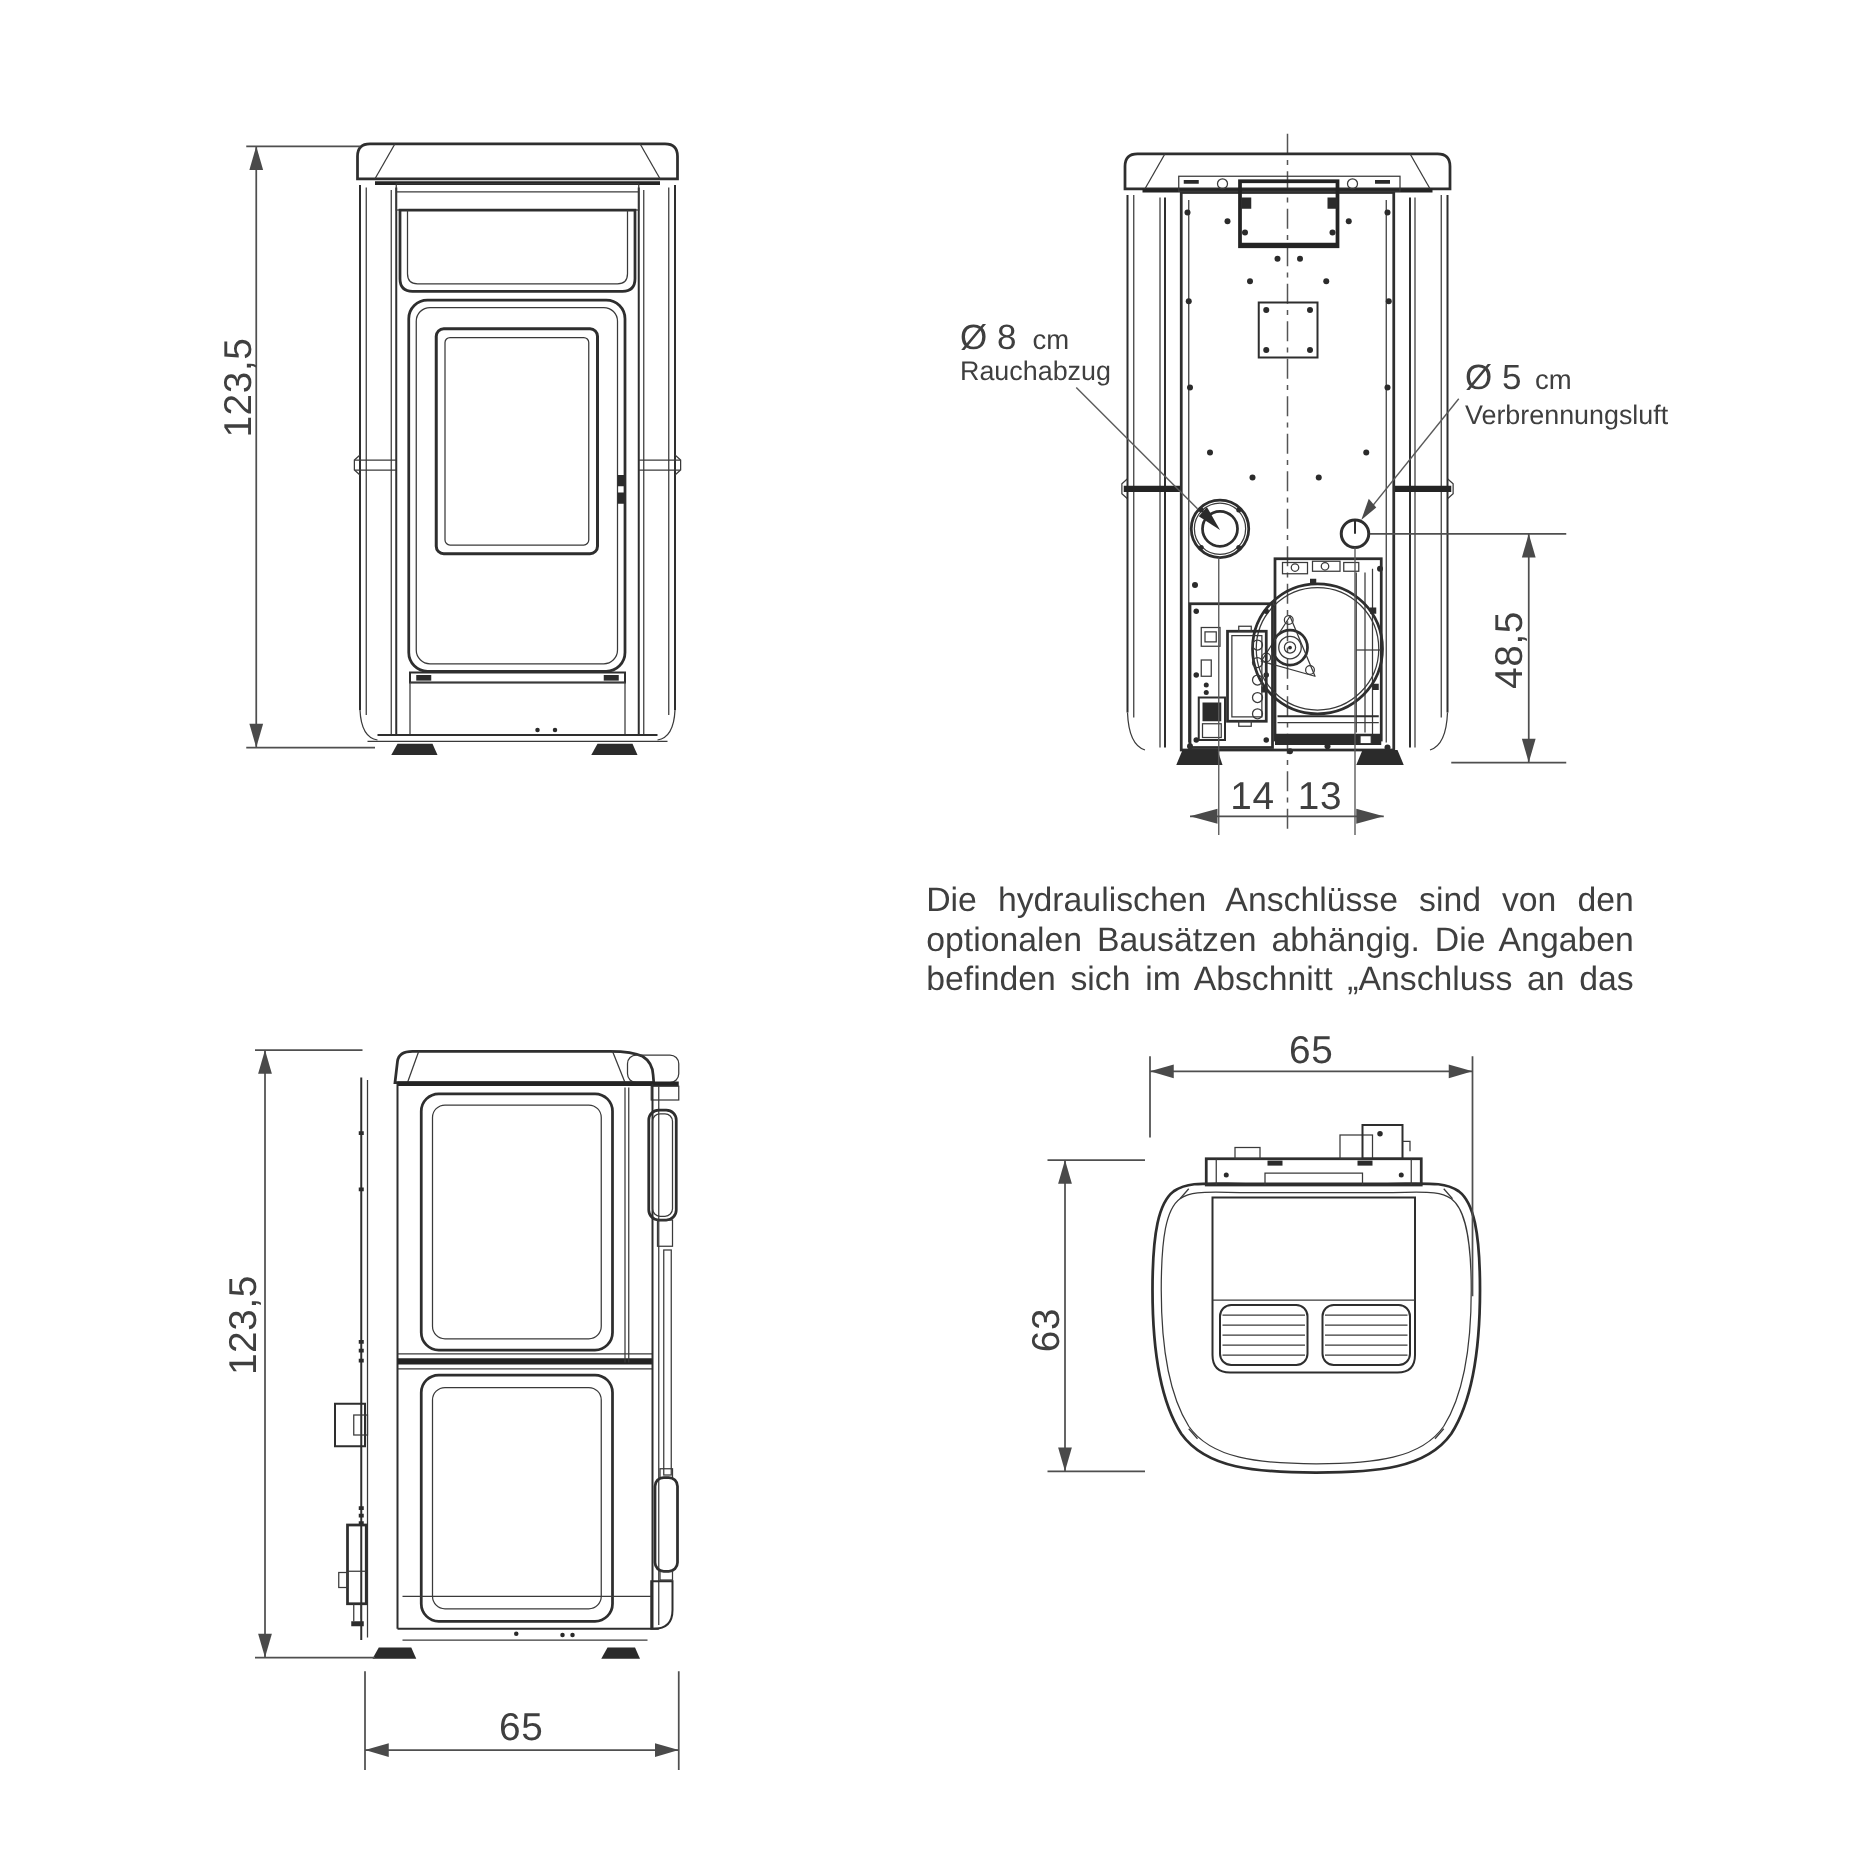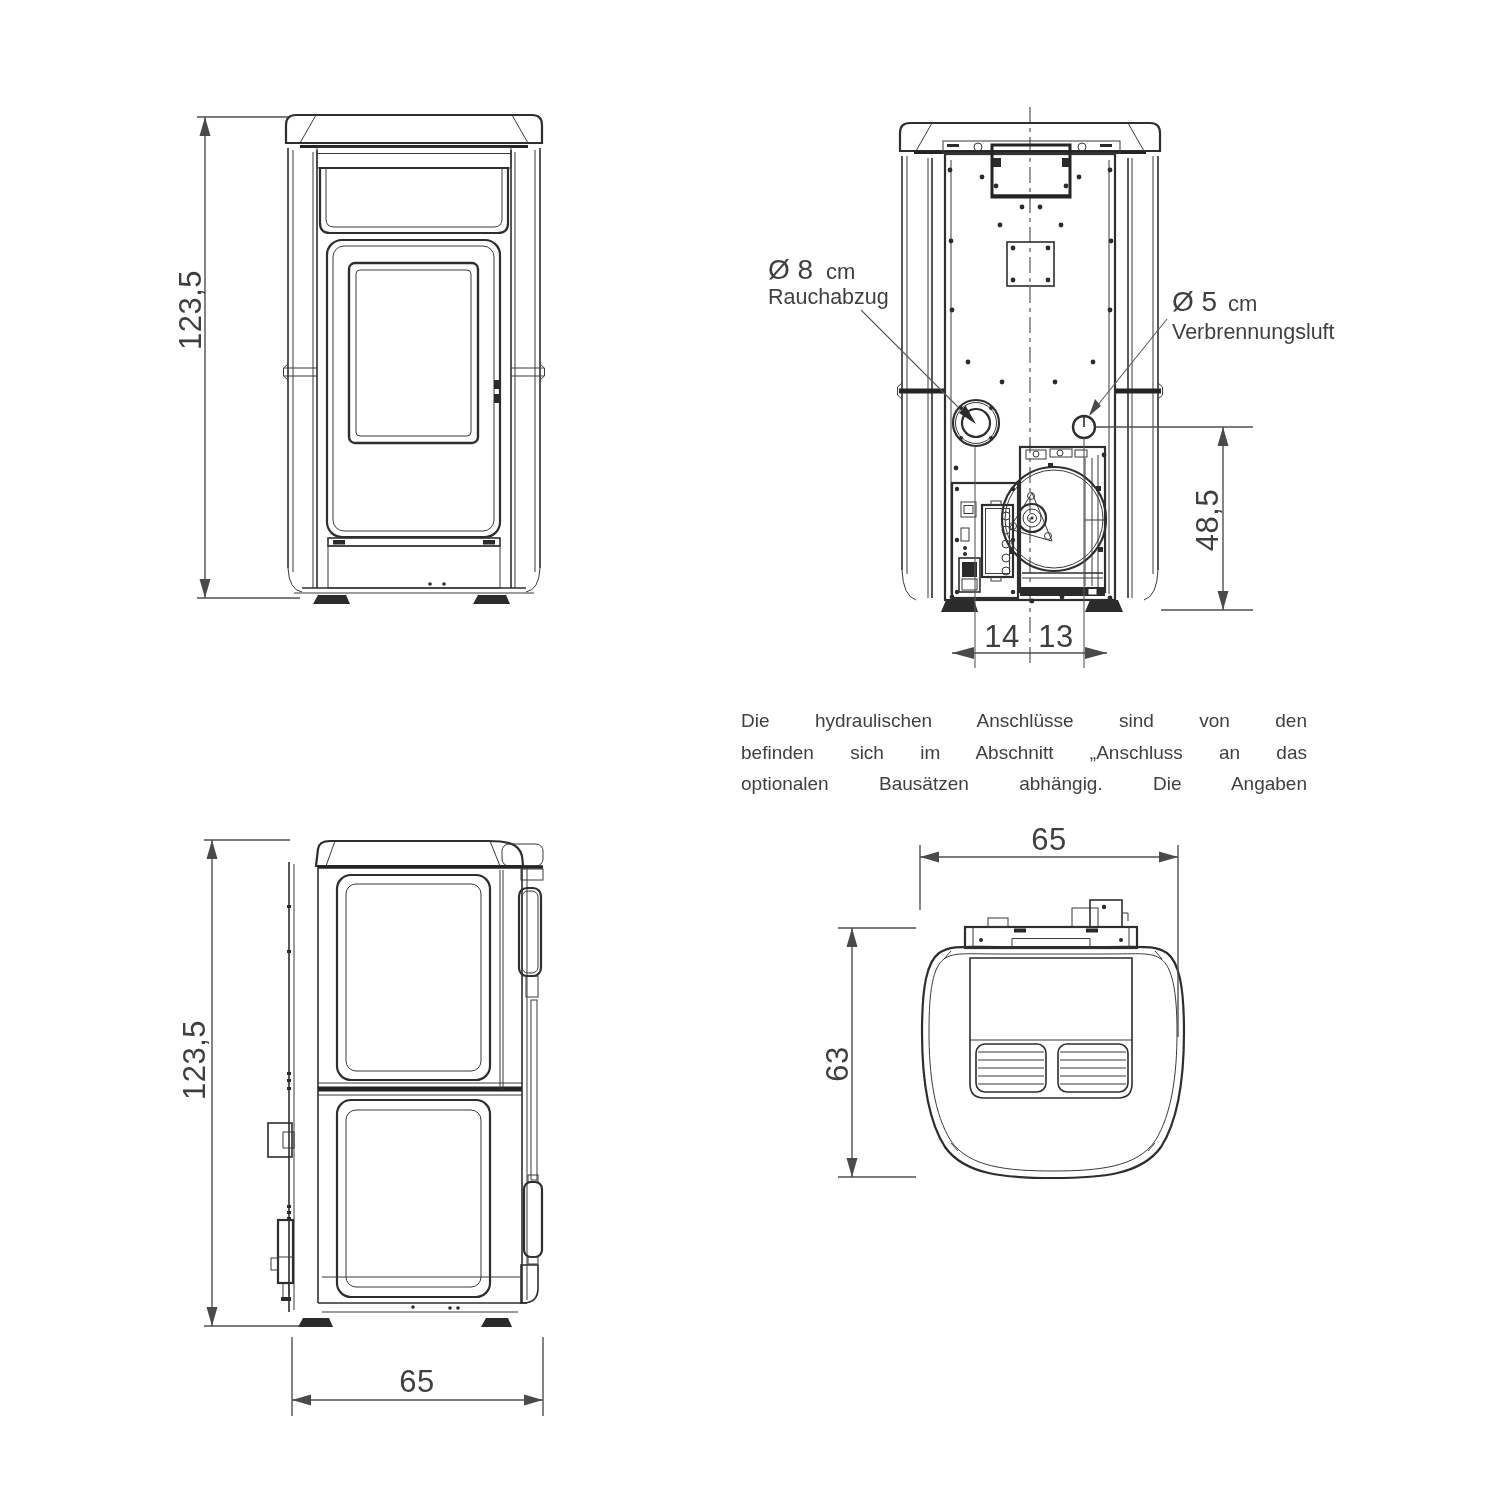--- a/index.html
+++ b/index.html
@@ -22,21 +22,21 @@
   .dash {stroke:#555;stroke-width:1.2;fill:none;stroke-dasharray:16 5 4 5;}
 
   text{fill:#3f3f3f;}
   .num{font-size:31px;letter-spacing:0.5px;}
   .big{font-size:28px;}
   .sub{font-size:22px;}
   .lbl{font-size:21.5px;}
 
   
   .note{position:absolute;left:741px;top:705px;width:566px;height:114px;overflow:hidden;
-        color:#3f3f3f;font-size:19px;line-height:31.5px;}
+        color:#3f3f3f;font-size:27px;line-height:31.5px;}
   .note-line{text-align:justify;text-align-last:justify;white-space:normal;}
   .note-line.last{text-align-last:left;}
 </style>
 </head>
 <body>
 
 <div class="page">
 
 <svg width="1500" height="1500" viewBox="0 0 1500 1500">
 
@@ -418,17 +418,17 @@
       <line class="dim" x1="852" y1="928" x2="852" y2="1177"></line>
       <path class="dimf" d="M852 928 L846.5 947 H857.5 Z"></path>
           <path class="dimf" d="M852 1177 L846.5 1158 H857.5 Z"></path>
       <text class="num" text-anchor="middle" dominant-baseline="central" transform="rotate(-90 837 1064)" x="837" y="1064">63</text>
     </g>
   </g>
 </svg>
 
   <div class="note">
     <div class="note-line">Die hydraulischen Anschlüsse sind von den</div>
+    <div class="note-line">optionalen Bausätzen abhängig. Die Angaben</div>
     <div class="note-line">befinden sich im Abschnitt „Anschluss an das</div>
-    <div class="note-line">optionalen Bausätzen abhängig. Die Angaben</div>
   </div>
 
 </div>
 
 </body></html>

